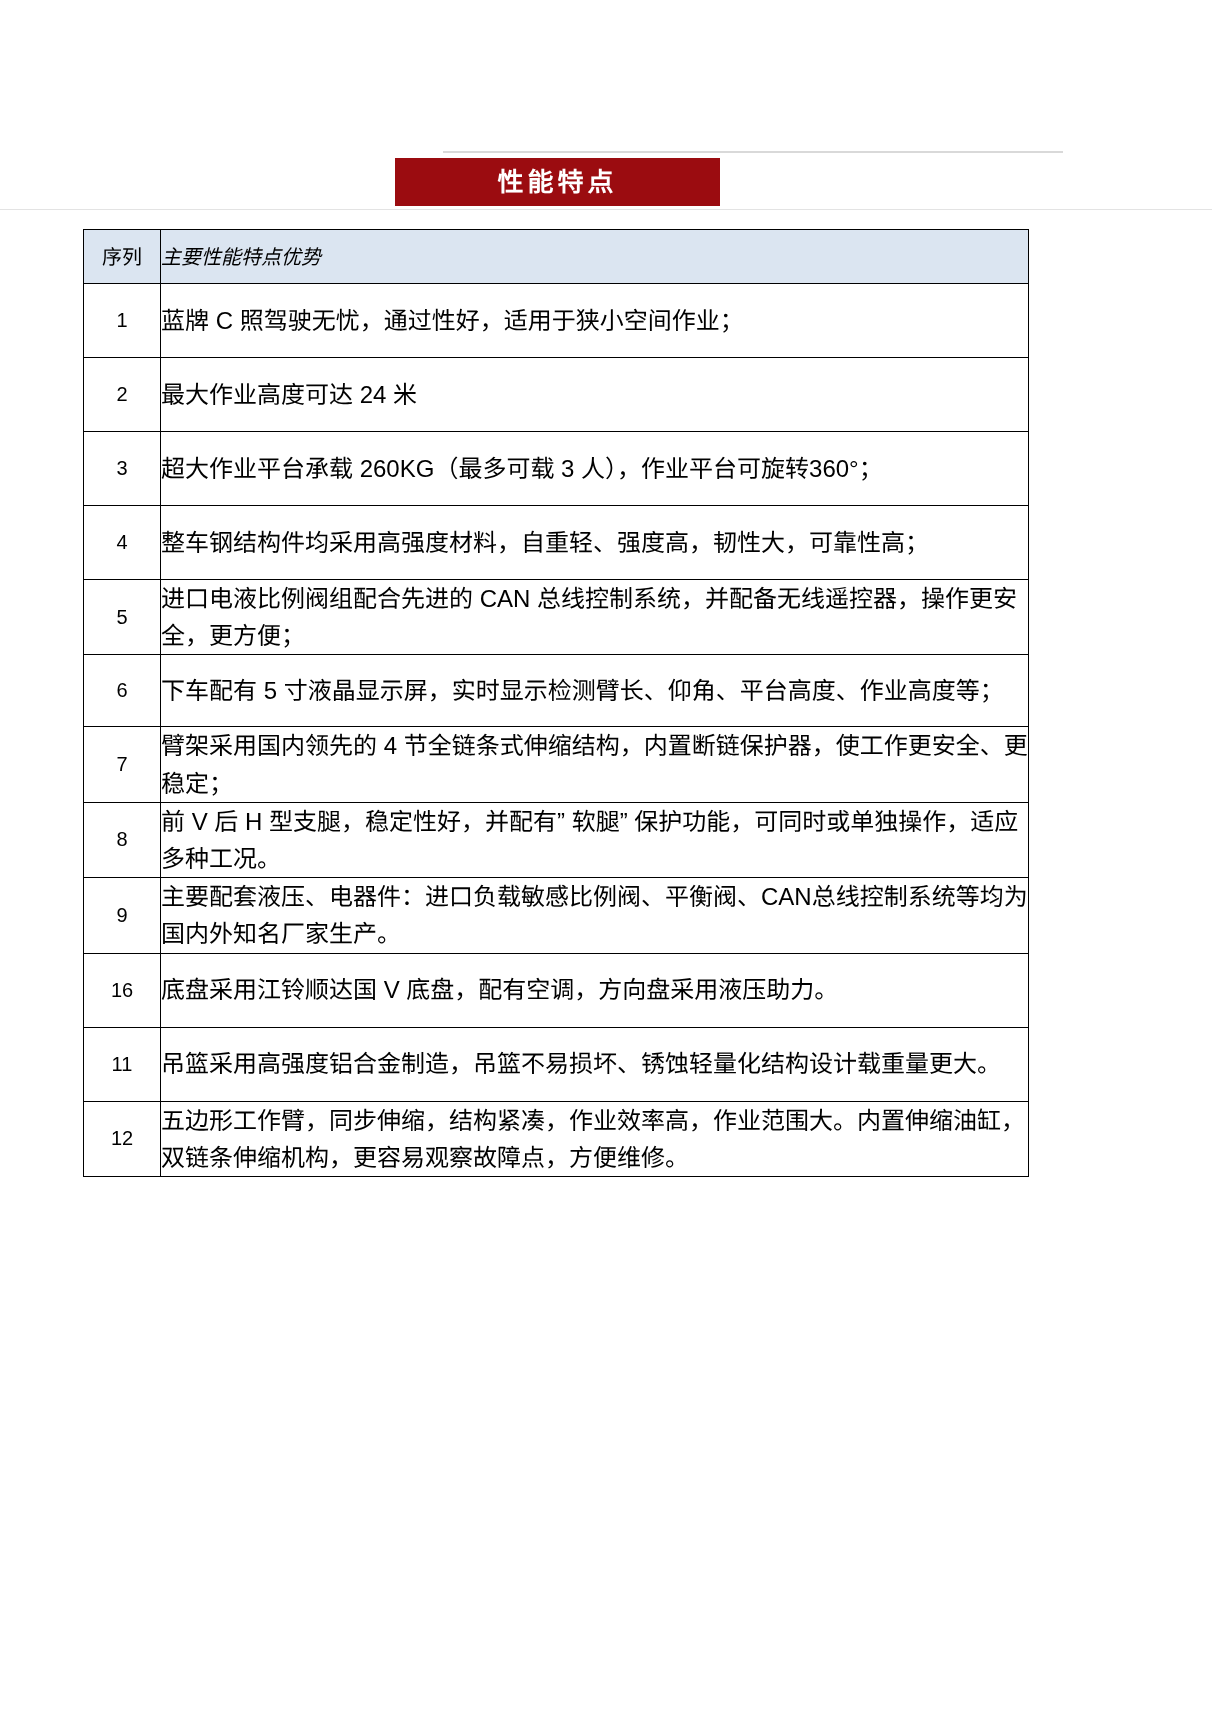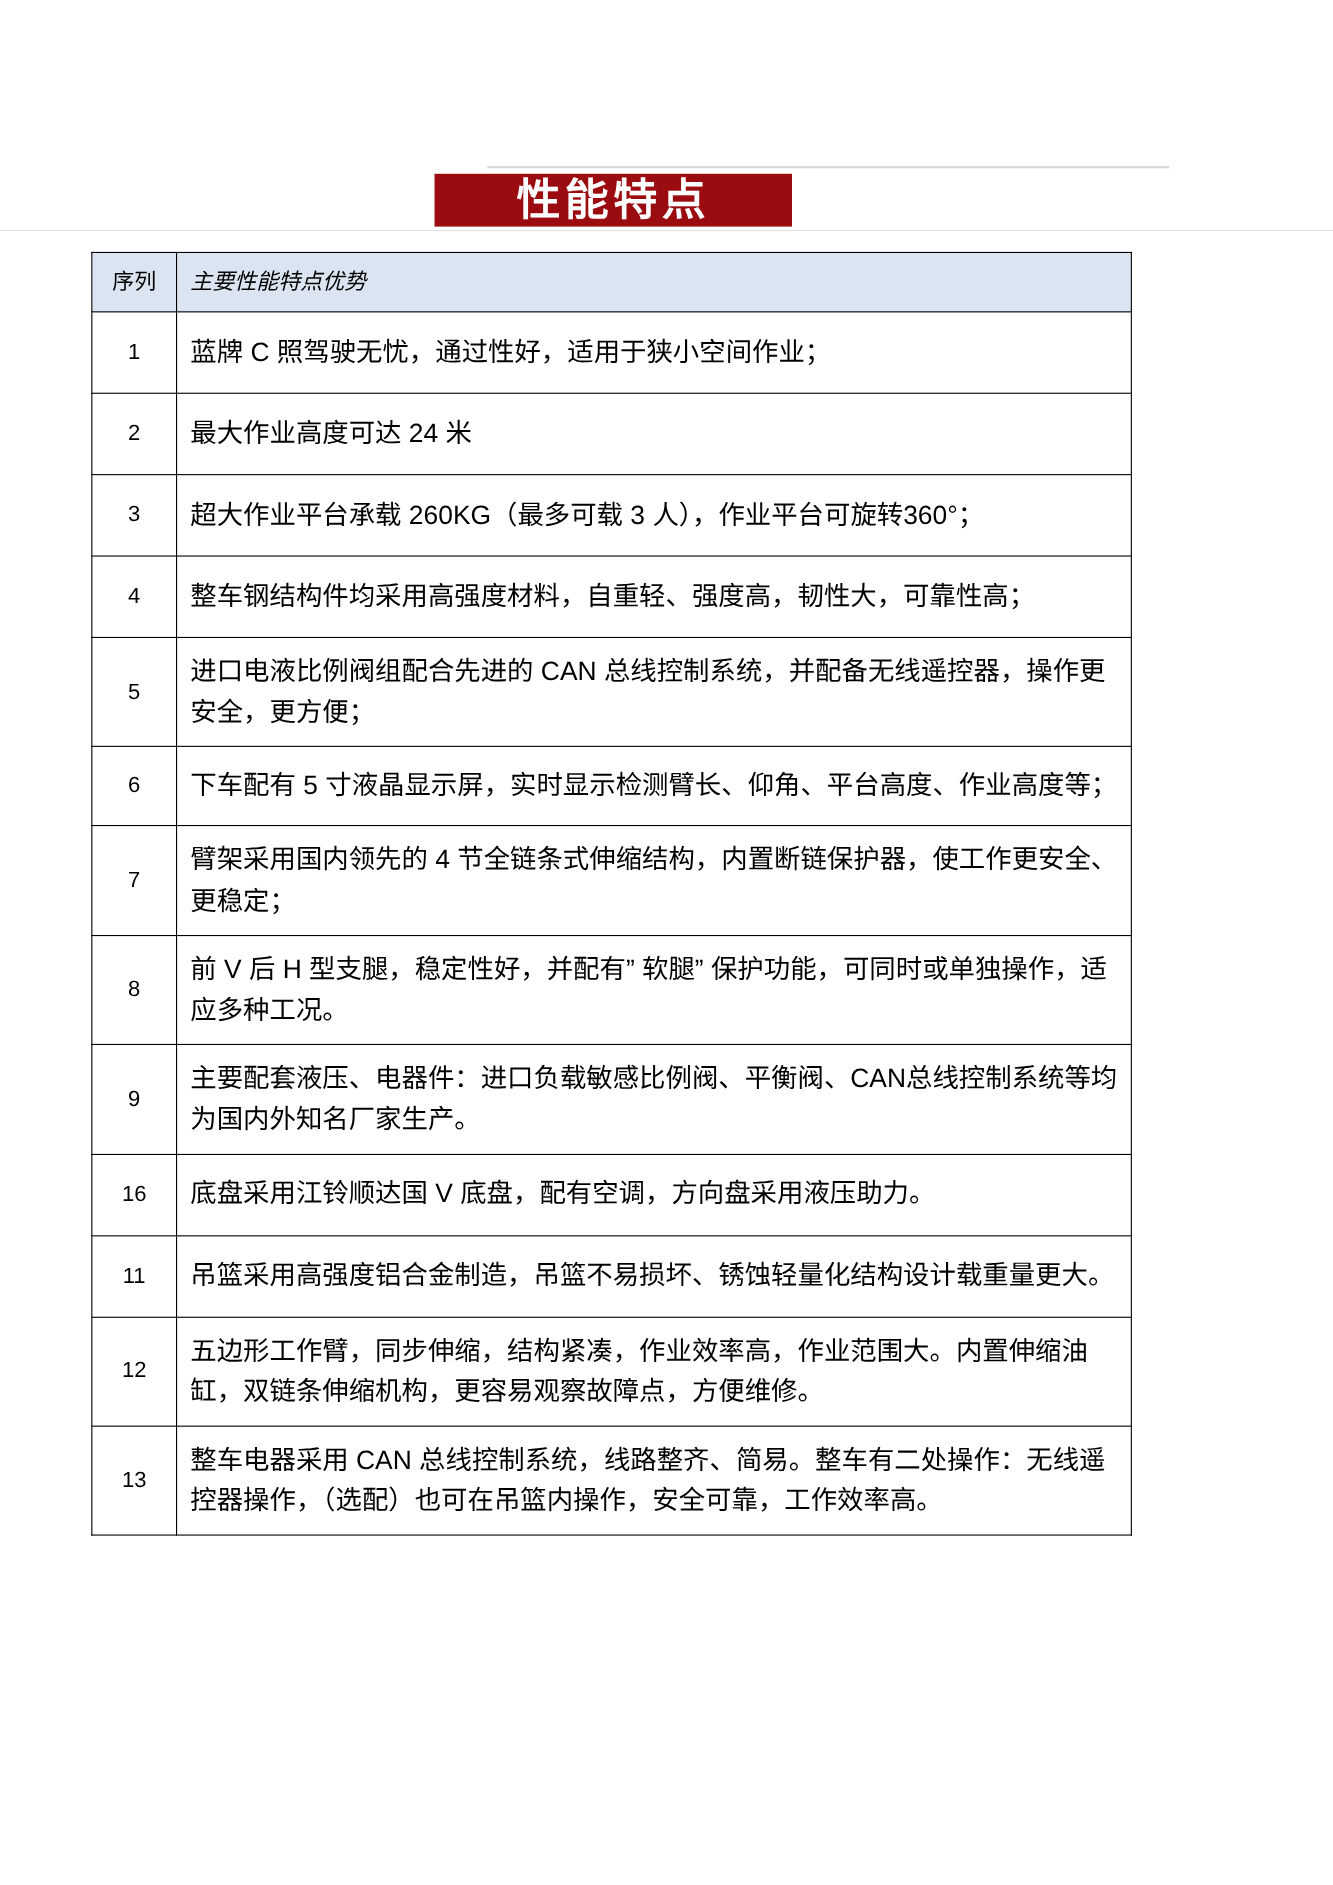--- a/index.html
+++ b/index.html
@@ -46,21 +46,21 @@
     width: 325px;
     height: 48px;
     background: #9b0c10;
     display: flex;
     align-items: center;
     justify-content: center;
     box-sizing: border-box;
   }
   .title-banner .title-text {
     color: #ffffff;
-    font-size: 40px;
+    font-size: 26px;
     font-weight: bold;
     letter-spacing: 4px;
     line-height: 1;
     white-space: nowrap;
   }
   .title-underline {
     position: absolute;
     left: 0;
     top: 91px;
     width: 1212px;
@@ -79,21 +79,21 @@
     border-collapse: collapse;
     width: 945px;
     table-layout: fixed;
     border: 1px solid #000000;
   }
   table.spec col.c-idx { width: 77px; }
   table.spec col.c-txt { width: 868px; }
 
   table.spec th, table.spec td {
     border: 1px solid #000000;
-    padding: 12px;
+    padding: 0;
     vertical-align: middle;
     box-sizing: border-box;
   }
 
   thead th {
     background: #dbe5f1;
     font-weight: normal;
     height: 54px;
   }
   thead th .hd {
@@ -201,21 +201,17 @@
           <td class="txt">底盘采用江铃顺达国 V 底盘，配有空调，方向盘采用液压助力。</td>
         </tr>
         <tr class="r-11">
           <td class="idx">11</td>
           <td class="txt">吊篮采用高强度铝合金制造，吊篮不易损坏、锈蚀轻量化结构设计载重量更大。</td>
         </tr>
         <tr class="r-12">
           <td class="idx">12</td>
           <td class="txt">五边形工作臂，同步伸缩，结构紧凑，作业效率高，作业范围大。内置伸缩油缸，双链条伸缩机构，更容易观察故障点，方便维修。</td>
         </tr>
-        <tr class="r-13">
-          <td class="idx">13</td>
-          <td class="txt">整车电器采用 CAN 总线控制系统，线路整齐、简易。整车有二处操作：无线遥控器操作，（选配）也可在吊篮内操作，安全可靠，工作效率高。</td>
-        </tr>
       </tbody>
     </table>
   </div>
 
 </div>
 
 </body></html>

